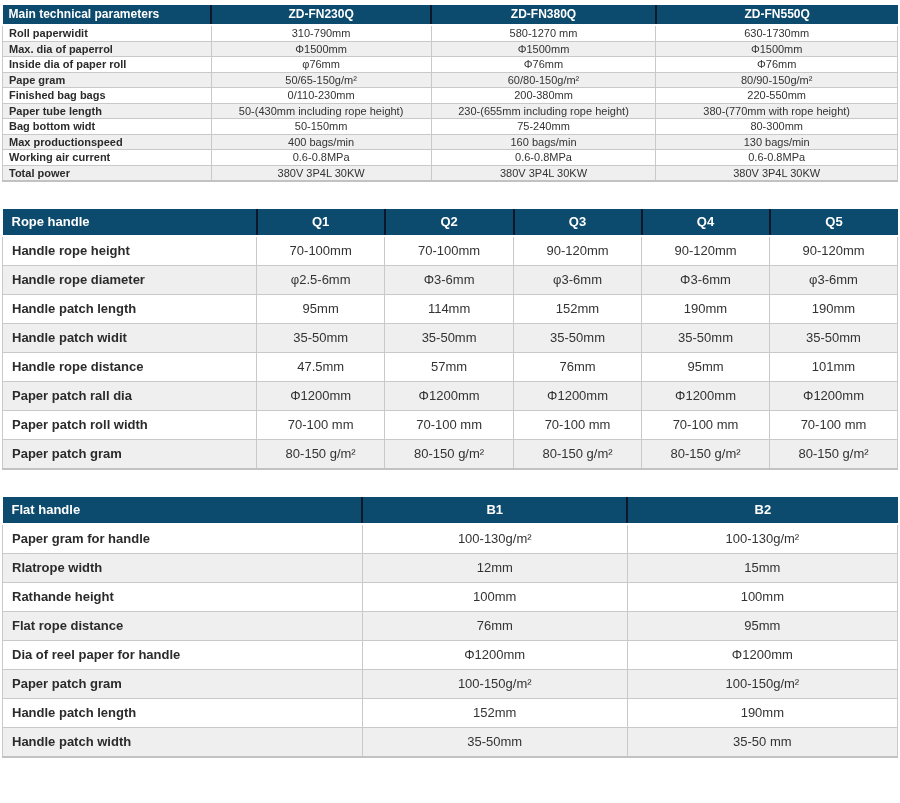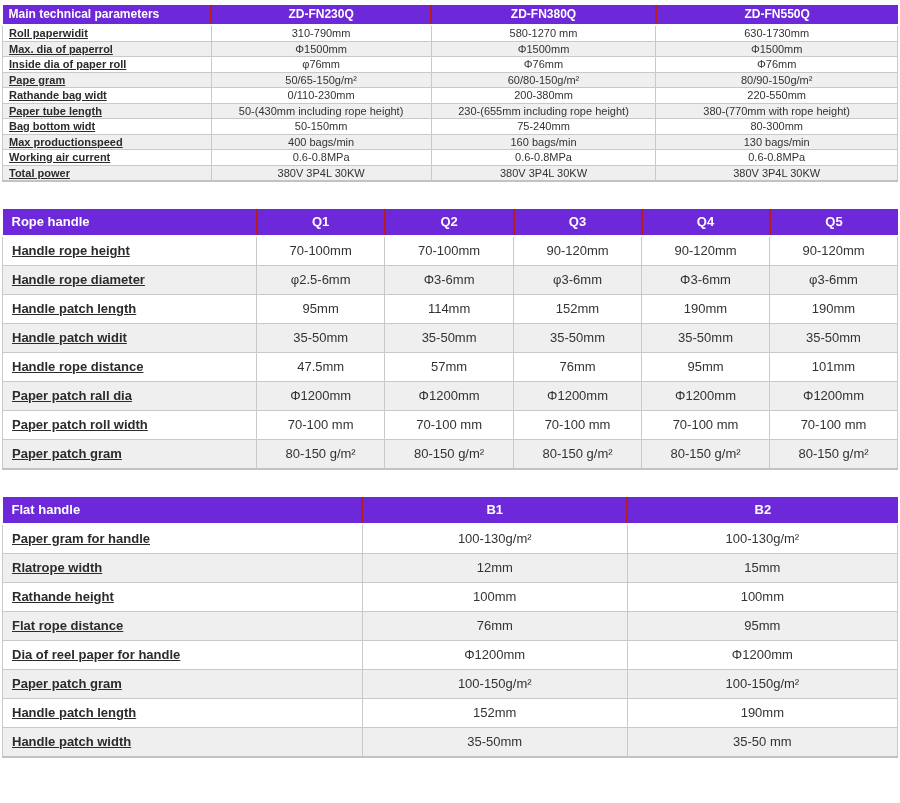--- a/index.html
+++ b/index.html
@@ -16,42 +16,41 @@
   }
   table {
     border-collapse: collapse;
     width: 100%;
     table-layout: fixed;
   }
   .spec-table { margin-bottom: 27px; }
   .spec-table:last-child { margin-bottom: 0; }
 
   th {
-    background: #6d28d9;
+    background: #0c4a6e;
     color: #ffffff;
     font-weight: bold;
     text-align: center;
     vertical-align: middle;
   }
-  th:not(:first-child) { border-left: 2px solid #b91c1c; }
+  th:not(:first-child) { border-left: 2px solid #0f172a; }
   th { border-bottom: 2px solid #ffffff; }
   th.title-cell { text-align: left; }
 
   td {
     border: 1px solid #c9c9c9;
     text-align: center;
     vertical-align: middle;
     background: #ffffff;
     color: #333333;
   }
   td.label {
     text-align: left;
     font-weight: bold;
     color: #2b2b2b;
-    text-decoration: underline;
   }
   tbody tr:nth-child(even) td { background: #efefef; }
 
   table { border-bottom: 2px solid #c2c2c2; }
 
   
   .compact { font-size: 11px; }
   .compact th { font-size: 12px; padding: 3px 6px; line-height: 13px; }
   .compact td { padding: 1px 6px; line-height: 12.5px; height: 15px; }
   .compact td.label { padding-left: 6px; }
@@ -100,21 +99,21 @@
           <td>Φ76mm</td>
           <td>Φ76mm</td>
         </tr>
         <tr>
           <td class="label">Pape gram</td>
           <td>50/65-150g/m²</td>
           <td>60/80-150g/m²</td>
           <td>80/90-150g/m²</td>
         </tr>
         <tr>
-          <td class="label">Rathande bag widt</td>
+          <td class="label">Finished bag bags</td>
           <td>0/110-230mm</td>
           <td>200-380mm</td>
           <td>220-550mm</td>
         </tr>
         <tr>
           <td class="label">Paper tube length</td>
           <td>50-(430mm including rope height)</td>
           <td>230-(655mm including rope height)</td>
           <td>380-(770mm with rope height)</td>
         </tr>

